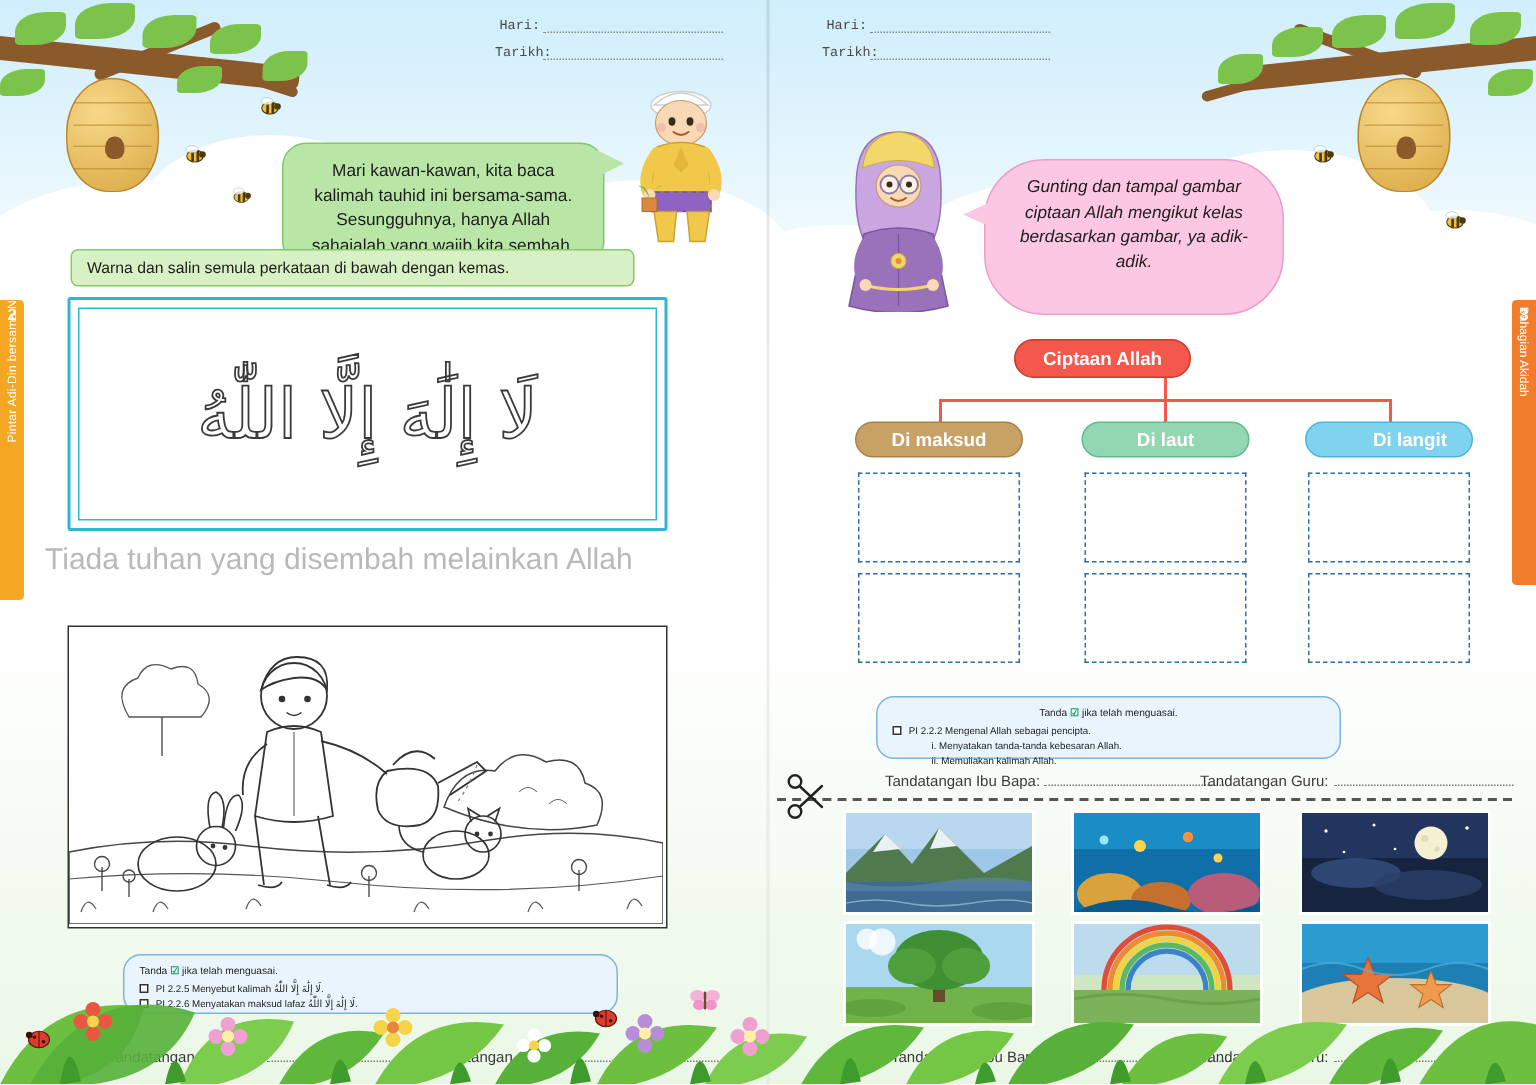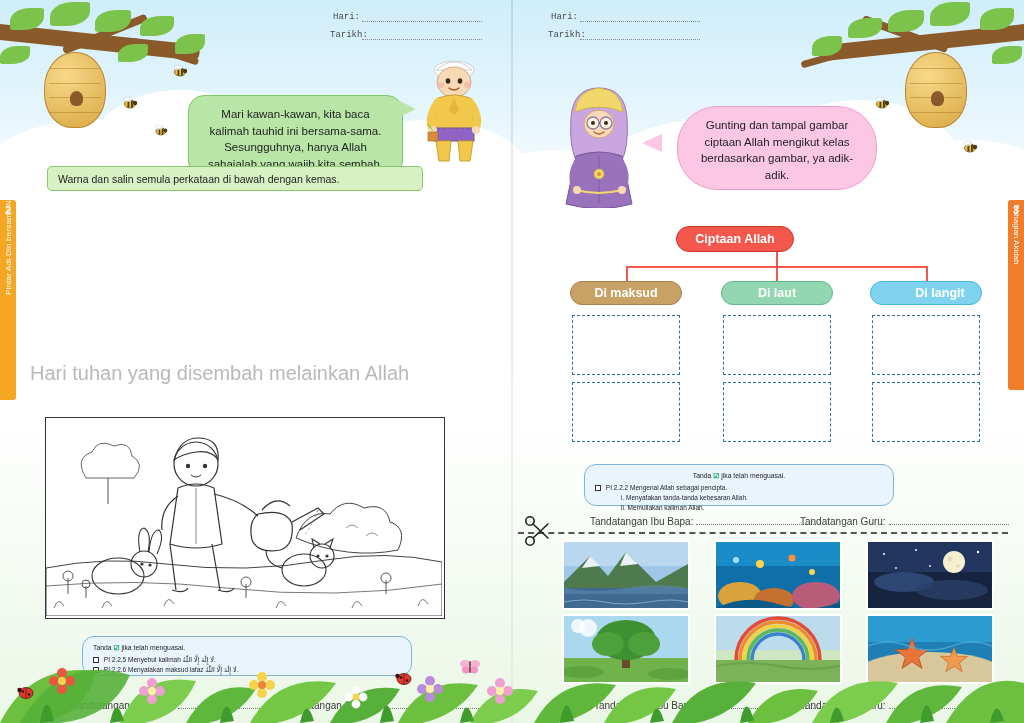--- a/index.html
+++ b/index.html
@@ -327,22 +327,28 @@
       <rect x="12" y="80" width="10" height="9" fill="#d98a3c" stroke="#a9682b" stroke-width="0.6"></rect>
       <path d="M17 80 q-4 -8 -8 -8 q6 -1 8 8" fill="#6cbf3f"></path>
       <path d="M17 80 q4 -9 9 -8 q-6 0 -9 8" fill="#6cbf3f"></path>
     </svg>
   </div>
 
   <div class="strip" style="left:47px;top:166px;width:376px;height:25px;">
     <span>Warna dan salin semula perkataan di bawah dengan kemas.</span>
   </div>
 
-
-  <div class="translit" style="left:30px;top:362px;width:470px;">Hari tuhan yang disembah melainkan Allah</div>
+  <div class="calligbox" style="left:45px;top:198px;width:400px;height:156px;">
+    <div style="position:absolute;inset:5px;border:1px solid #2bb8d6;"></div>
+    <div class="callig-inner">
+      <span class="callig">لَا إِلَٰهَ إِلَّا اللّٰهُ</span>
+    </div>
+  </div>
+
+  <div class="translit" style="left:30px;top:362px;width:470px;">Tiada tuhan yang disembah melainkan Allah</div>
 
   <div class="picbox" style="left:45px;top:417px;width:400px;height:202px;">
     <svg width="396" height="198" viewBox="0 0 396 198">
       <rect x="0" y="0" width="396" height="198" fill="#ffffff"></rect>
 
       <path d="M0 150 q60 -12 120 -4 q80 10 160 -4 q60 -10 116 2 L396 198 L0 198 Z" fill="none" stroke="#444" stroke-width="1"></path>
       <path d="M0 168 q90 -8 180 2 q110 12 216 -4" fill="none" stroke="#555" stroke-width="0.8"></path>
 
       <path d="M250 120 q10 -28 34 -24 q14 -18 34 -6 q22 -6 26 14 q18 6 8 28 q-50 10 -102 -12 z" fill="none" stroke="#444" stroke-width="1"></path>
       <path d="M300 110 q6 -6 12 0" fill="none" stroke="#666" stroke-width="0.7"></path>
@@ -451,21 +457,21 @@
       <path d="M22 80 q-8 14 -2 26" stroke="#9a72bb" stroke-width="8" fill="none" stroke-linecap="round"></path>
       <path d="M64 80 q8 14 2 26" stroke="#9a72bb" stroke-width="8" fill="none" stroke-linecap="round"></path>
       <circle cx="21" cy="108" r="4" fill="#f8d9b6"></circle>
       <circle cx="66" cy="108" r="4" fill="#f8d9b6"></circle>
 
       <circle cx="43" cy="92" r="5" fill="#f2d86a" stroke="#c9ae3d" stroke-width="0.7"></circle>
       <circle cx="43" cy="92" r="2" fill="#e98b3a"></circle>
     </svg>
   </div>
 
-  <div class="bubble bubble-pink" style="left:677px;top:106px;width:200px;height:84px;border-radius:40px;">
+  <div class="bubble bubble-pink" style="left:656px;top:106px;width:200px;height:104px;border-radius:40px;font-style:italic;">
     <span>Gunting dan tampal gambar ciptaan Allah mengikut kelas berdasarkan gambar, ya adik-adik.</span>
   </div>
   <div style="position:absolute;left:642px;top:134px;width:0;height:0;border-top:9px solid transparent;border-bottom:9px solid transparent;border-right:20px solid #fbc7e2;"></div>
 
   <div class="node node-root" style="left:676px;top:226px;width:118px;height:26px;">
     <span>Ciptaan Allah</span>
   </div>
 
   <div class="connector" style="left:776px;top:252px;width:2px;height:16px;"></div>
   <div class="connector" style="left:626px;top:266px;width:302px;height:2px;"></div>

